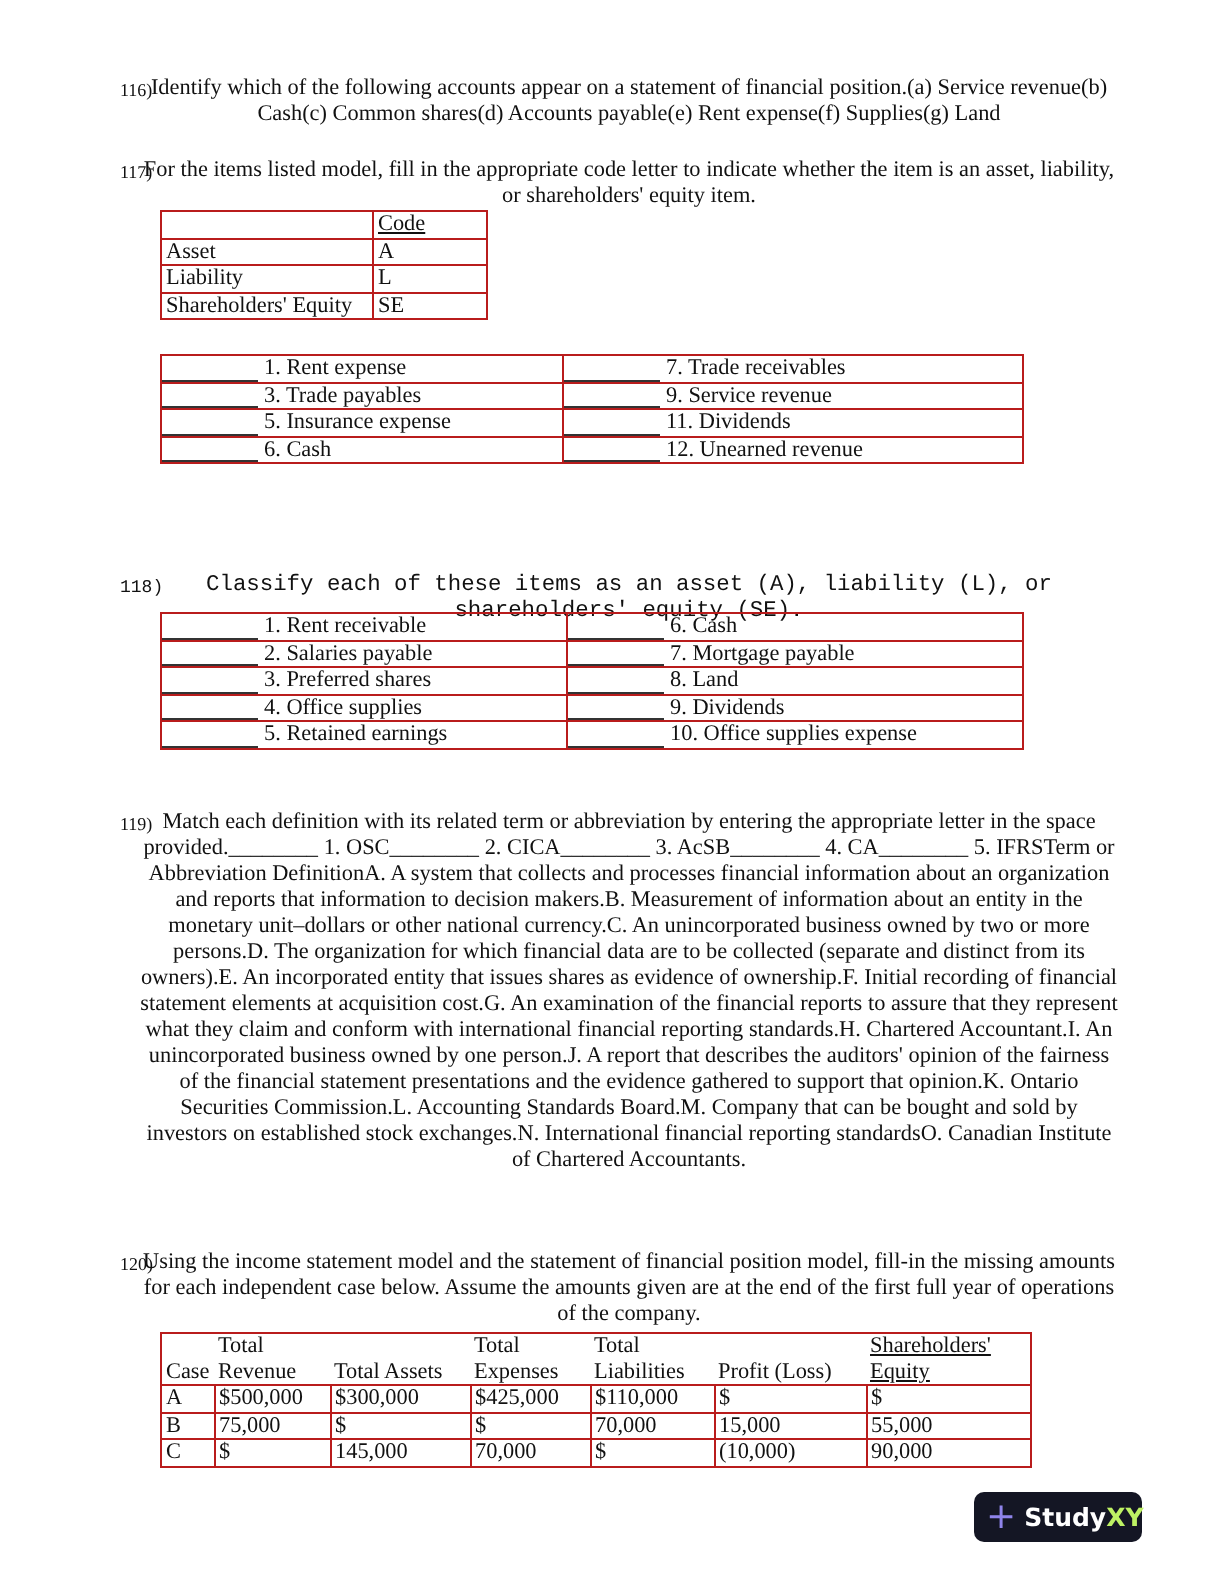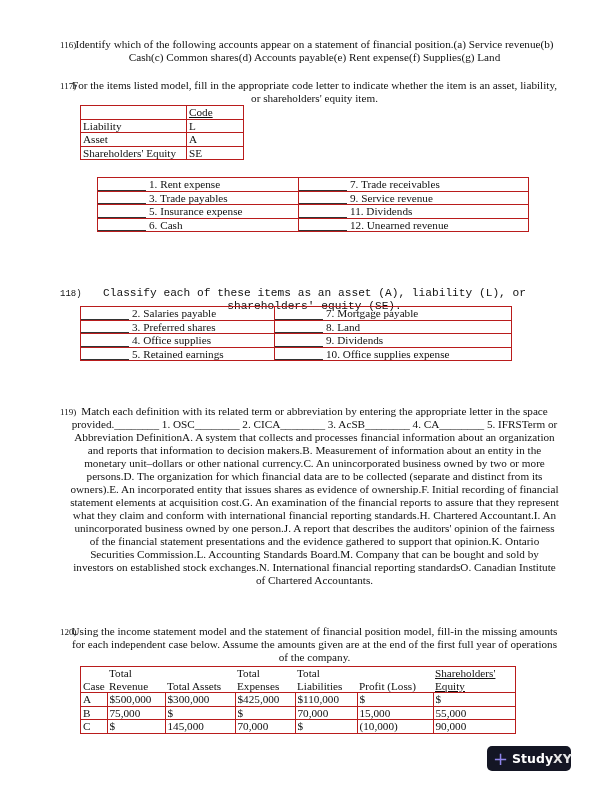--- a/index.html
+++ b/index.html
@@ -11,21 +11,21 @@
   table { border-collapse: collapse; font-size: 11.2px; line-height: 12.6px; }
   td { border: 1px solid #b91c1c; padding: 0 2px; vertical-align: bottom; white-space: nowrap; }
   .u { text-decoration: underline; }
   .blank-cell { padding: 0; }
   .blank-cell .line { display: inline-block; border-bottom: 1px solid #333; height: 11px; vertical-align: bottom; }
   .blank-cell .lbl { display: inline-block; padding-left: 3px; }
   .logo { position: absolute; left: 487px; top: 746px; width: 84px; height: 25px; background: #141624;
           border-radius: 5px; display: flex; align-items: center; font-family: "DejaVu Sans", sans-serif;
           font-weight: bold; font-size: 12.5px; color: #fff; }
   .logo .plus { color: #8f84ea; font-size: 18px; font-weight: normal; margin: 0 4px 0 6px; line-height: 20px; }
-  .logo .xy { color: #e5e5e5; }
+  .logo .xy { color: #bef264; }
 </style>
 </head>
 <body>
 
 <div class="q" style="top:38px;">
   <span class="qnum">116)</span>
   <div class="qtext">Identify which of the following accounts appear on a statement of financial position.(a) Service revenue(b) Cash(c) Common shares(d) Accounts payable(e) Rent expense(f) Supplies(g) Land</div>
 </div>
 
 <div class="q" style="top:79px;">
@@ -33,35 +33,35 @@
   <div class="qtext">For the items listed model, fill in the appropriate code letter to indicate whether the item is an asset, liability, or shareholders' equity item.</div>
 </div>
 
 <table style="position:absolute; left:80px; top:105px;">
   <tbody>
       <tr>
     <td style="width:101px;"></td>
     <td style="width:52px;" class="u">Code</td>
   </tr>
   <tr>
+    <td>Asset</td>
+    <td>A</td>
+  </tr>
+  <tr>
     <td>Liability</td>
     <td>L</td>
-  </tr>
-  <tr>
-    <td>Asset</td>
-    <td>A</td>
   </tr>
   <tr>
     <td>Shareholders' Equity</td>
     <td>SE</td>
   </tr>
 </tbody>
   </table>
 
-<table style="position:absolute; left:80px; top:177px; width:432px;margin-left:17px;">
+<table style="position:absolute; left:80px; top:177px; width:432px;">
   <tbody>
       <tr>
     <td class="blank-cell" style="width:200px;"><span class="line" style="width:48px;"></span><span class="lbl">1. Rent expense</span></td>
     <td class="blank-cell"><span class="line" style="width:48px;"></span><span class="lbl">7. Trade receivables</span></td>
   </tr>
   <tr>
     <td class="blank-cell"><span class="line" style="width:48px;"></span><span class="lbl">3. Trade payables</span></td>
     <td class="blank-cell"><span class="line" style="width:48px;"></span><span class="lbl">9. Service revenue</span></td>
   </tr>
   <tr>
@@ -75,20 +75,24 @@
 </tbody>
   </table>
 
 <div class="q" style="top:287px;font-family:Liberation Mono, monospace;">
   <span class="qnum">118)</span>
   <div class="qtext">Classify each of these items as an asset (A), liability (L), or shareholders' equity (SE).</div>
 </div>
 
 <table style="position:absolute; left:80px; top:306px; width:432px;">
   <tbody>
+      <tr>
+    <td class="blank-cell" style="width:202px;"><span class="line" style="width:48px;"></span><span class="lbl">1. Rent receivable</span></td>
+    <td class="blank-cell"><span class="line" style="width:48px;"></span><span class="lbl">6. Cash</span></td>
+  </tr>
   <tr>
     <td class="blank-cell"><span class="line" style="width:48px;"></span><span class="lbl">2. Salaries payable</span></td>
     <td class="blank-cell"><span class="line" style="width:48px;"></span><span class="lbl">7. Mortgage payable</span></td>
   </tr>
   <tr>
     <td class="blank-cell"><span class="line" style="width:48px;"></span><span class="lbl">3. Preferred shares</span></td>
     <td class="blank-cell"><span class="line" style="width:48px;"></span><span class="lbl">8. Land</span></td>
   </tr>
   <tr>
     <td class="blank-cell"><span class="line" style="width:48px;"></span><span class="lbl">4. Office supplies</span></td>

